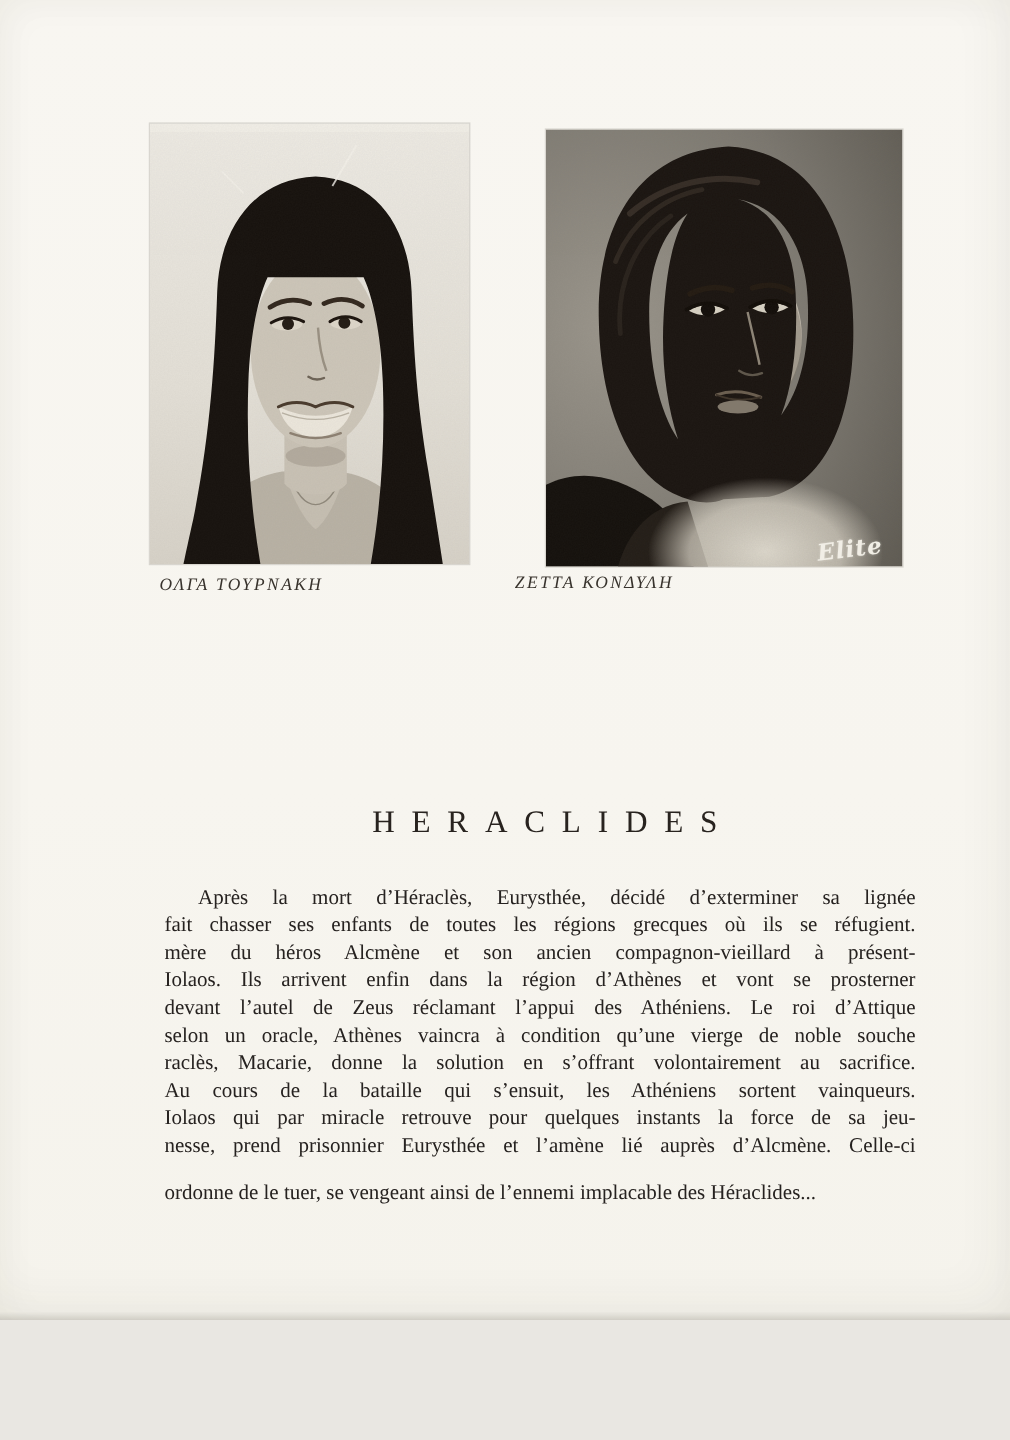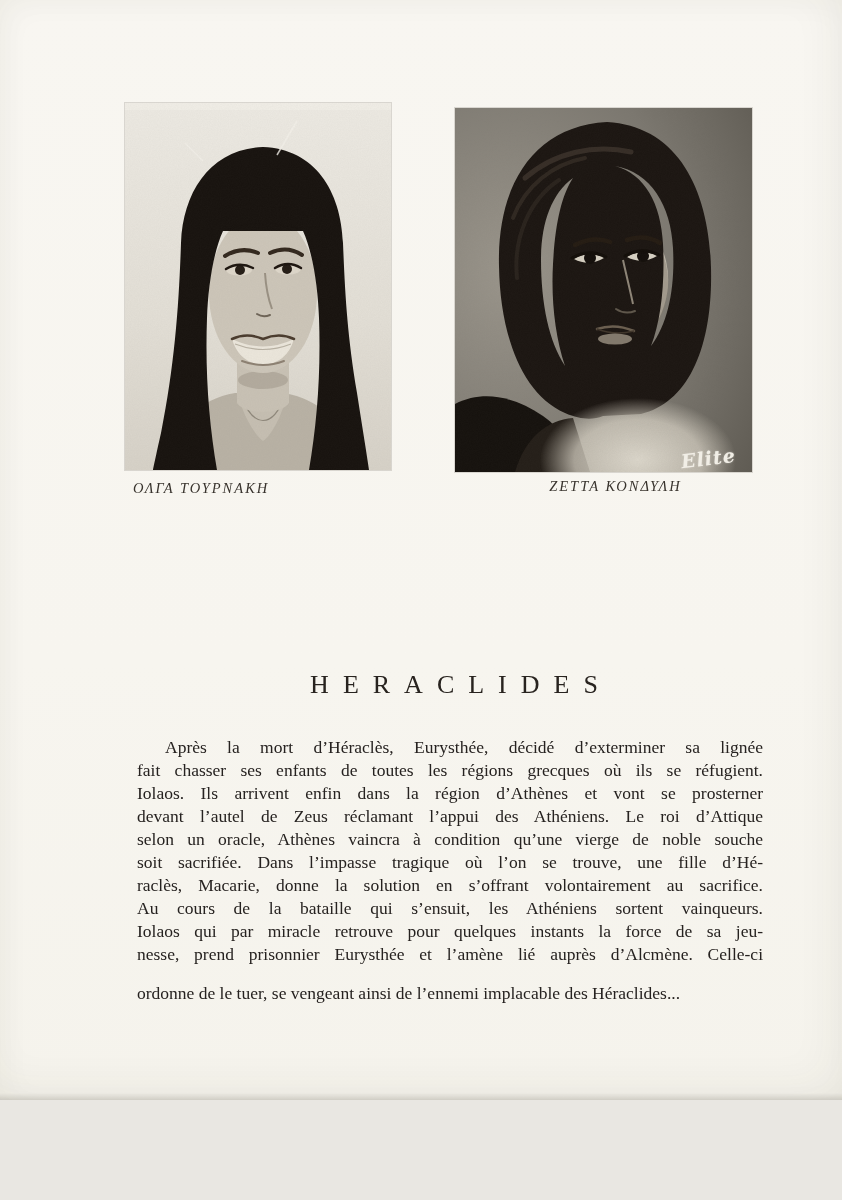--- a/index.html
+++ b/index.html
@@ -30,21 +30,21 @@
     font-family:"DejaVu Serif", serif;font-style:italic;font-weight:bold;
     font-size:19px;color:#f1eee6;transform:rotate(-7deg);
     letter-spacing:1px;text-shadow:0 0 2px rgba(240,238,230,0.5);
   }
   .caption{
     position:absolute;
     font-style:italic;font-size:14.5px;letter-spacing:2px;
     color:#38332d;white-space:nowrap;
   }
   .caption-left{left:133px;top:480px;}
-  .caption-right{left:467px;top:478px;width:297px;text-align:center;}
+  .caption-right{left:429px;top:478px;width:297px;text-align:left;}
   .title{
     position:absolute;left:137px;top:666px;width:626px;margin:4px;
     text-align:center;font-size:26px;font-weight:normal;
     letter-spacing:14px;text-indent:14px;color:#28231f;
   }
   .bodytext{
     position:absolute;left:137px;top:736px;width:626px;
     font-size:17.5px;color:#262220;
   }
   .bodytext .line{
@@ -178,24 +178,24 @@
   </div>
 
   <div class="caption caption-left">ΟΛΓΑ ΤΟΥΡΝΑΚΗ</div>
   <div class="caption caption-right">ΖΕΤΤΑ ΚΟΝΔΥΛΗ</div>
 
   <h1 class="title">HERACLIDES</h1>
 
   <div class="bodytext">
     <div class="line first">Après la mort d’Héraclès, Eurysthée, décidé d’exterminer sa lignée</div>
     <div class="line">fait chasser ses enfants de toutes les régions grecques où ils se réfugient.</div>
+    <div class="line">mère du héros Alcmène et son ancien compagnon-vieillard à présent-</div>
     <div class="line">Iolaos. Ils arrivent enfin dans la région d’Athènes et vont se prosterner</div>
     <div class="line">devant l’autel de Zeus réclamant l’appui des Athéniens. Le roi d’Attique</div>
     <div class="line">selon un oracle, Athènes vaincra à condition qu’une vierge de noble souche</div>
-    <div class="line">soit sacrifiée. Dans l’impasse tragique où l’on se trouve, une fille d’Hé-</div>
     <div class="line">raclès, Macarie, donne la solution en s’offrant volontairement au sacrifice.</div>
     <div class="line">Au cours de la bataille qui s’ensuit, les Athéniens sortent vainqueurs.</div>
     <div class="line">Iolaos qui par miracle retrouve pour quelques instants la force de sa jeu-</div>
     <div class="line">nesse, prend prisonnier Eurysthée et l’amène lié auprès d’Alcmène. Celle-ci</div>
     <div class="line last">ordonne de le tuer, se vengeant ainsi de l’ennemi implacable des Héraclides...</div>
   </div>
 
   <div class="pagenum">64</div>
 
   <div class="scan-edge-bottom"></div>

